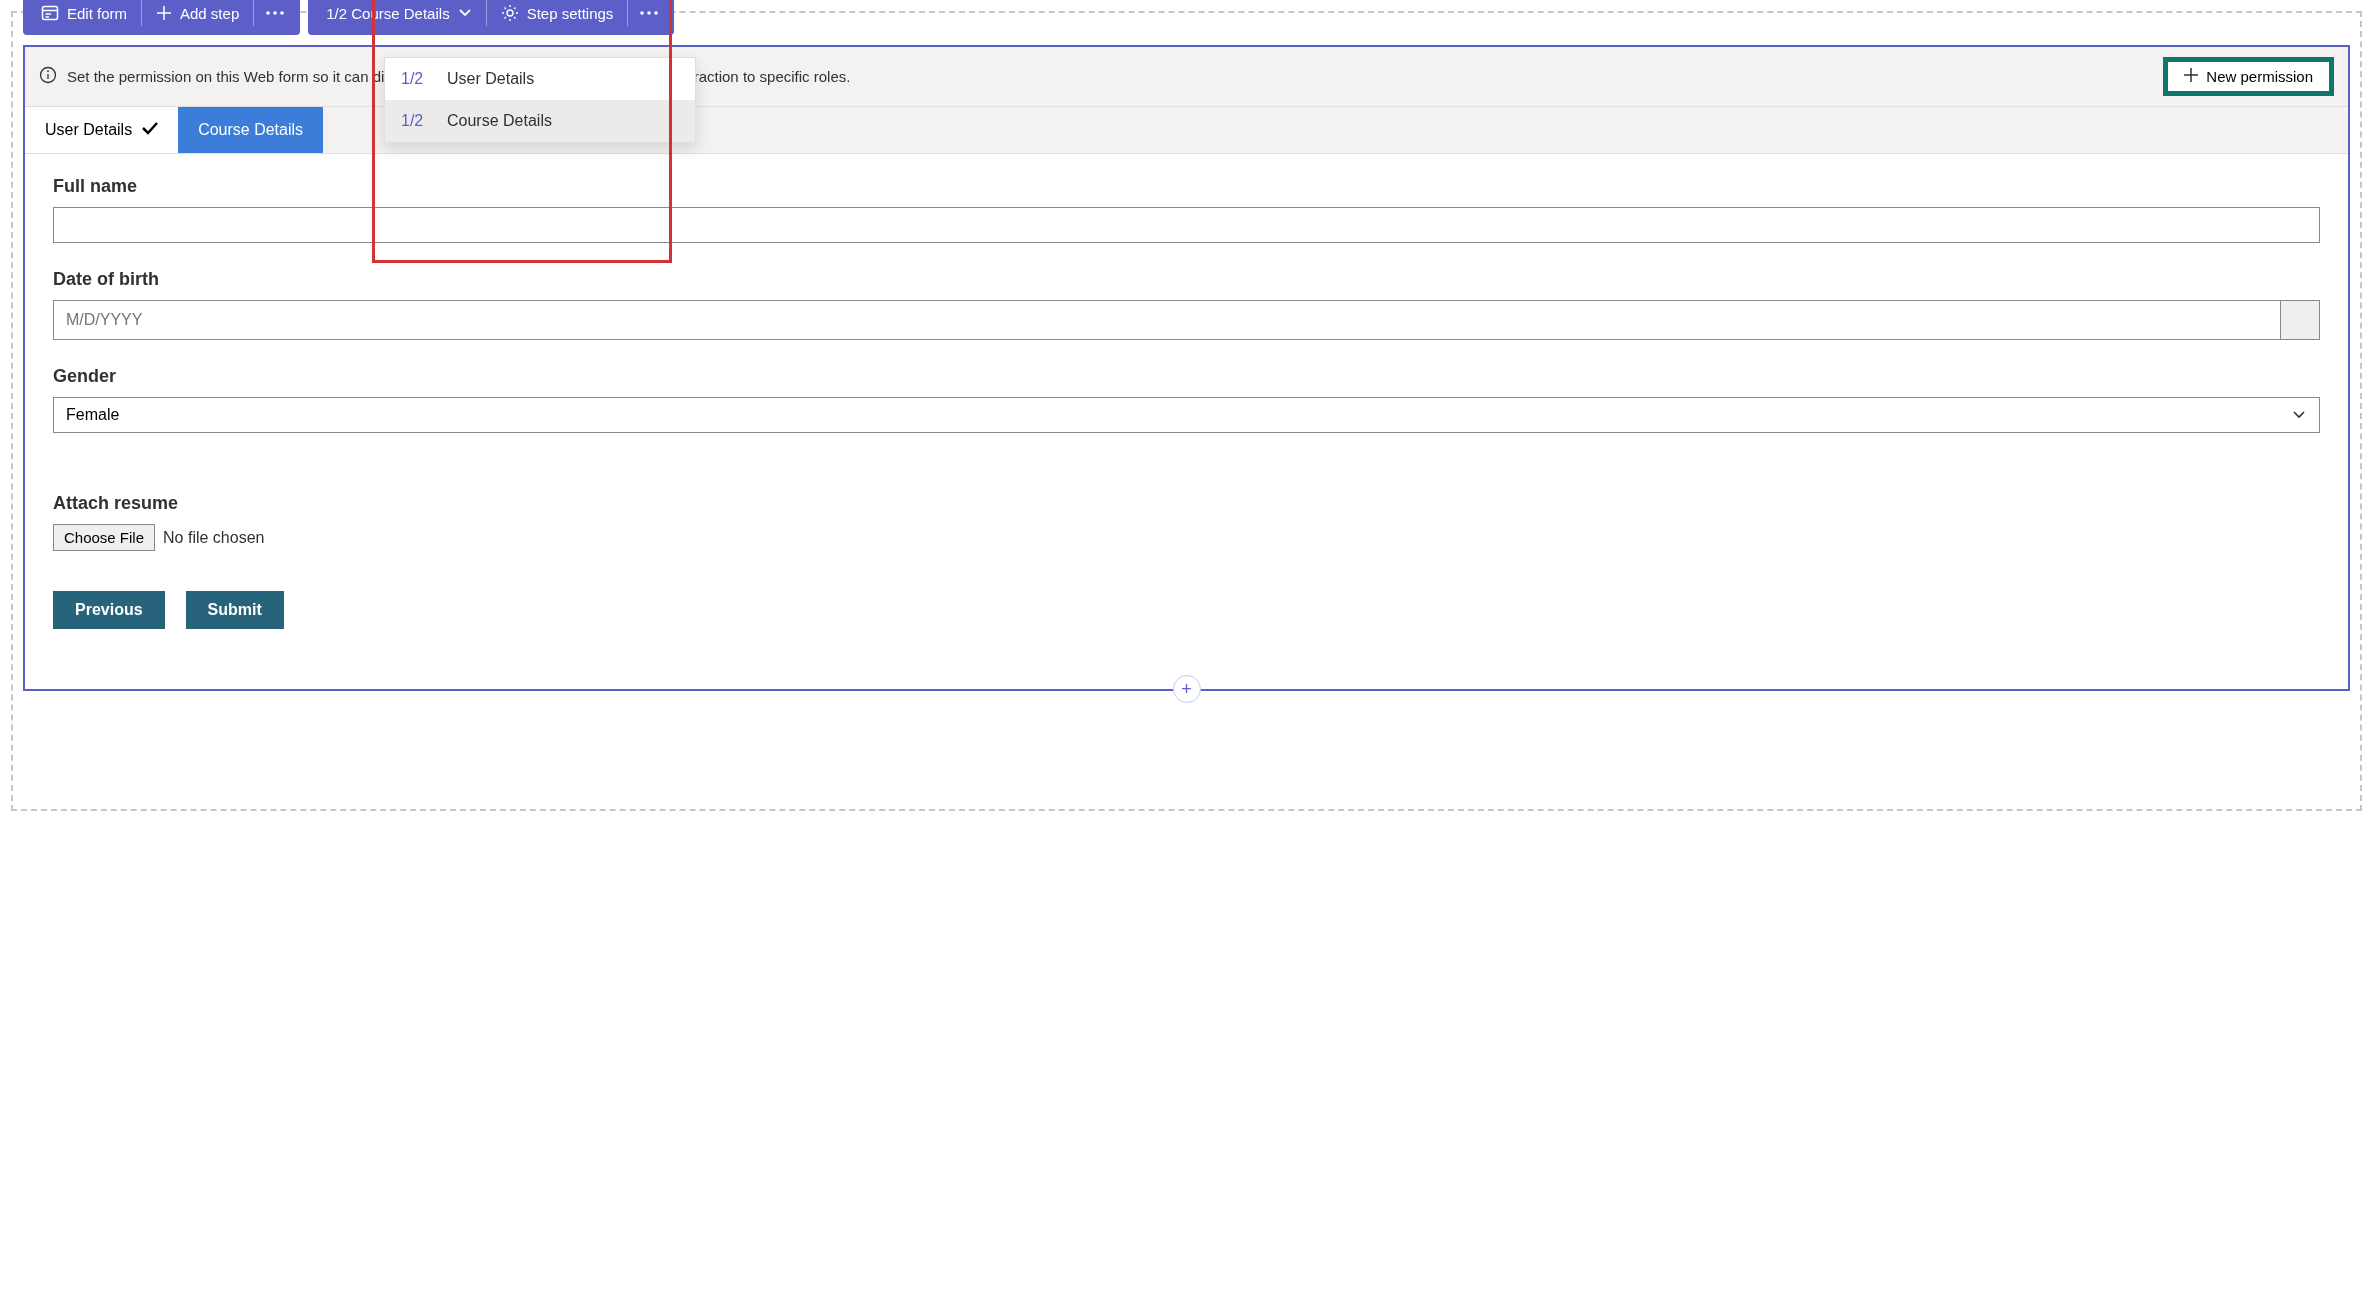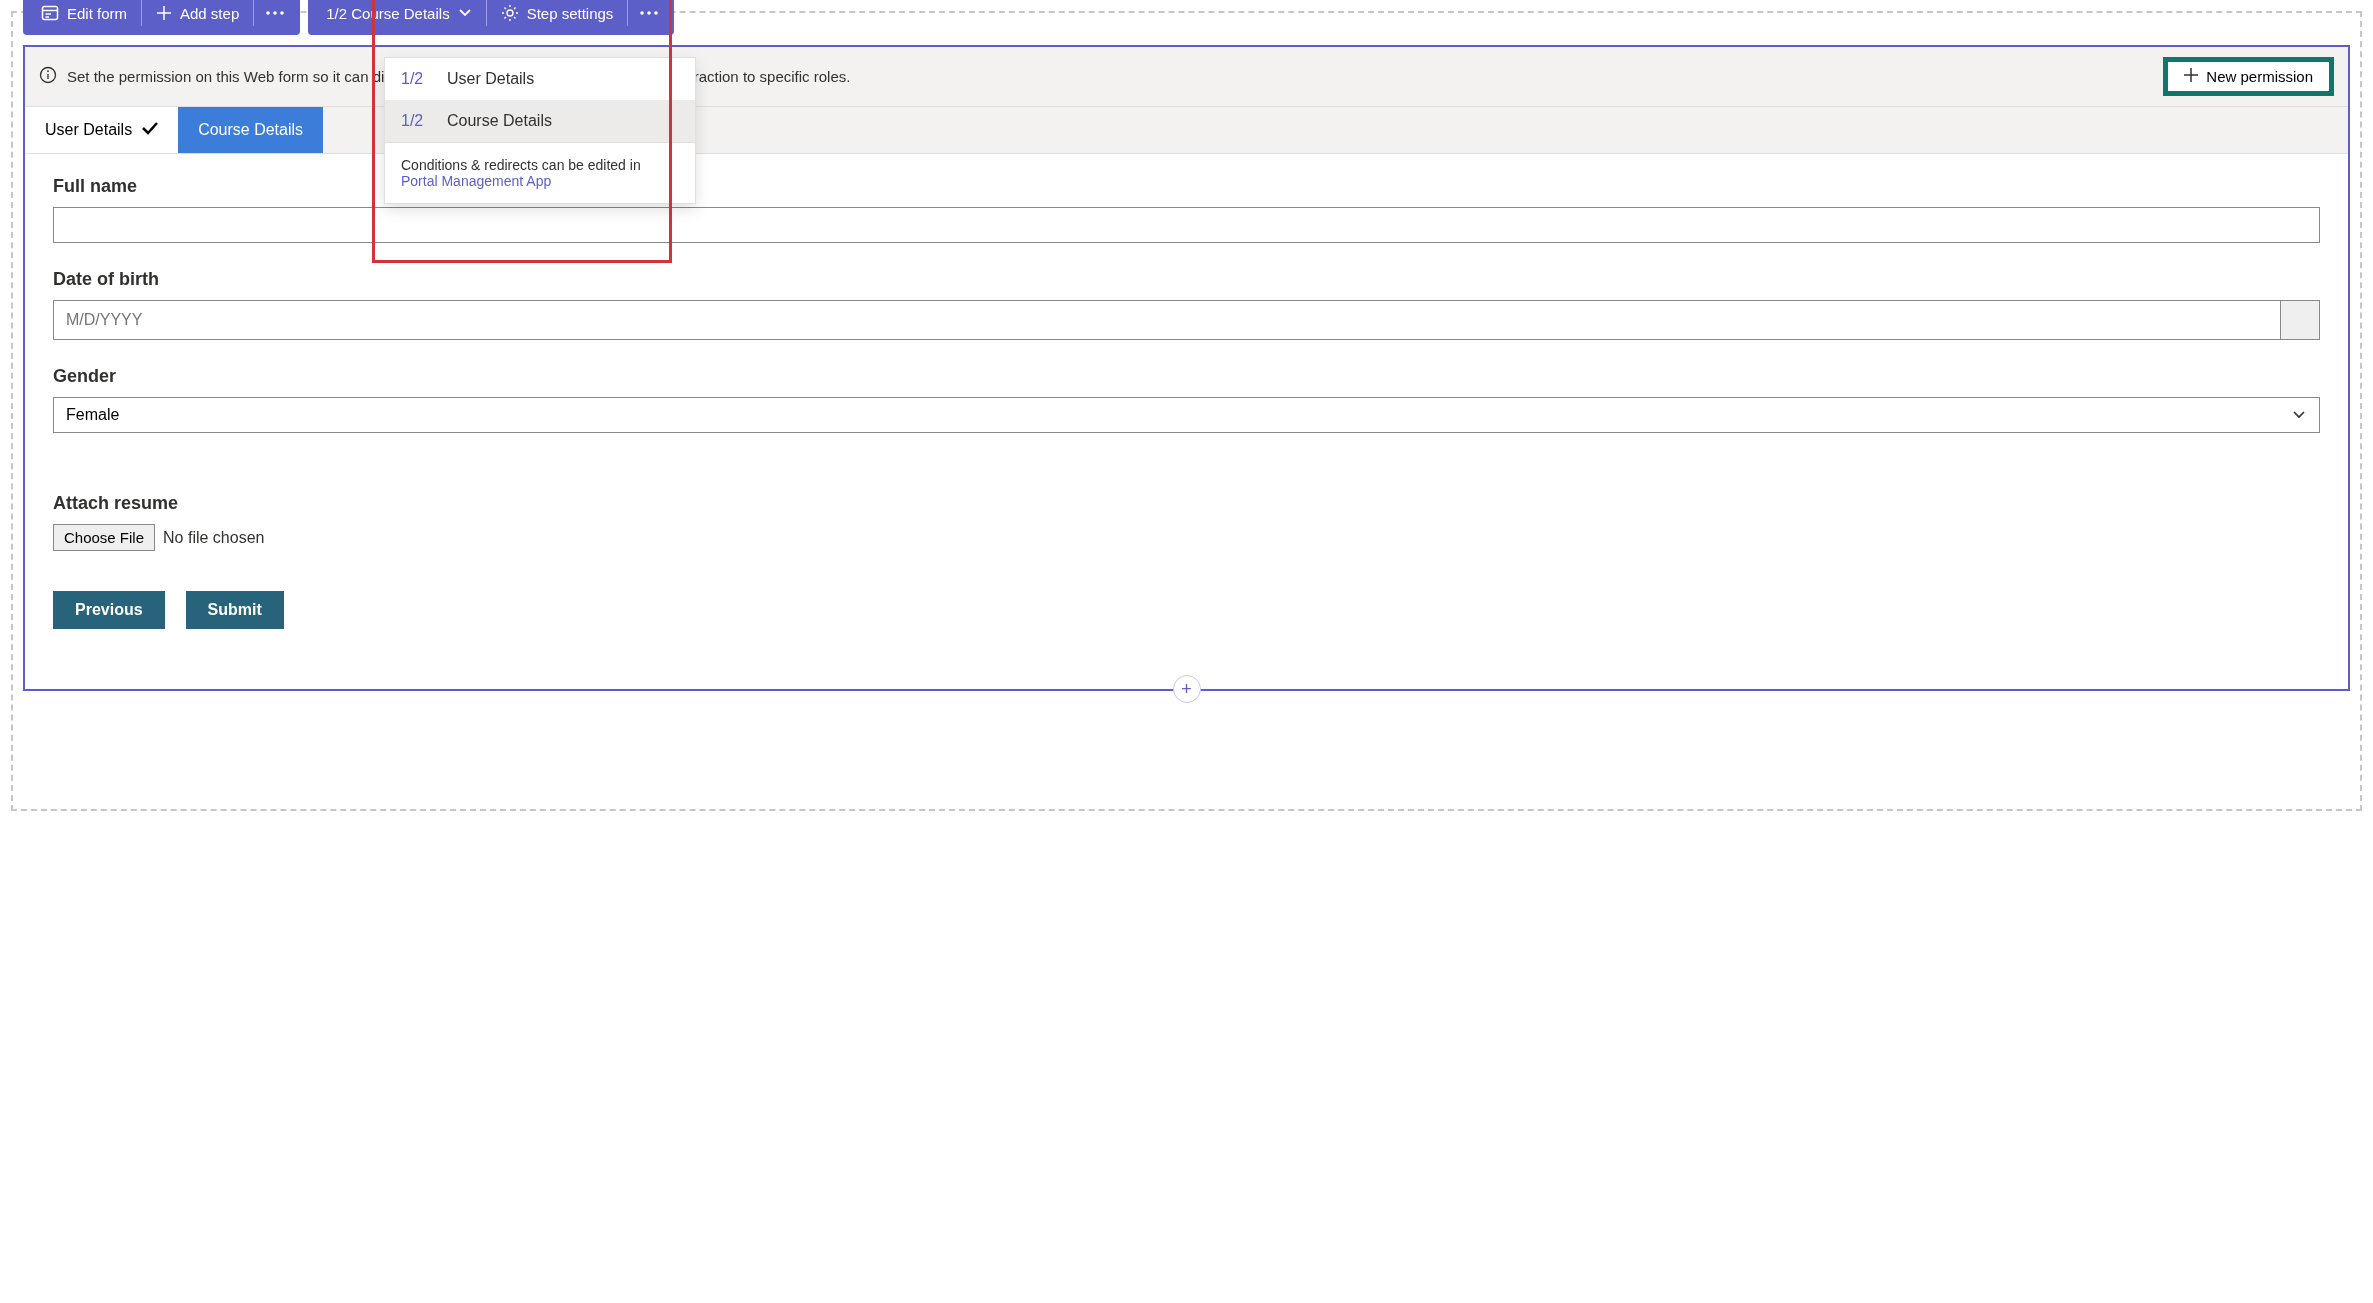--- a/index.html
+++ b/index.html
@@ -233,24 +233,20 @@
 
   <div class="step-dropdown">
     <div class="dd-item">
       <span class="num">1/2</span>
       <span>User Details</span>
     </div>
     <div class="dd-item selected">
       <span class="num">1/2</span>
       <span>Course Details</span>
     </div>
-    <div class="dd-footer">
-      <span>Conditions &amp; redirects can be edited in</span><br>
-      <a href="#">Portal Management App</a>
-    </div>
   </div>
 
   <div class="highlight-box"></div>
 
   <div class="canvas">
     <div class="info-bar">
       <div class="info-left">
         <span>
           <svg width="18" height="18" viewBox="0 0 18 18" fill="none" stroke="#323130" stroke-width="1.3">
               <circle cx="9" cy="9" r="7.5"></circle>

